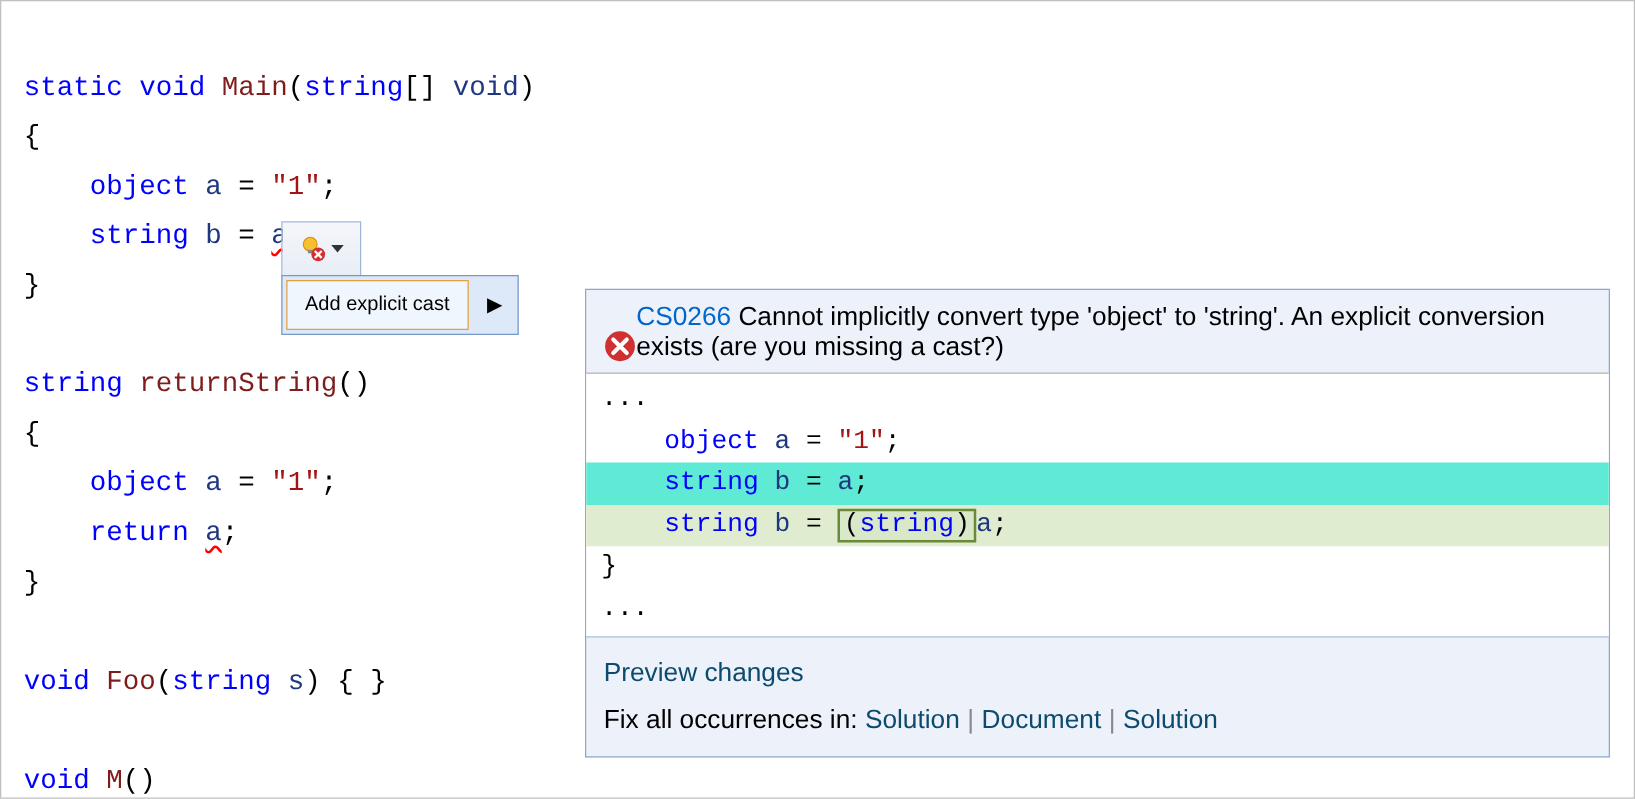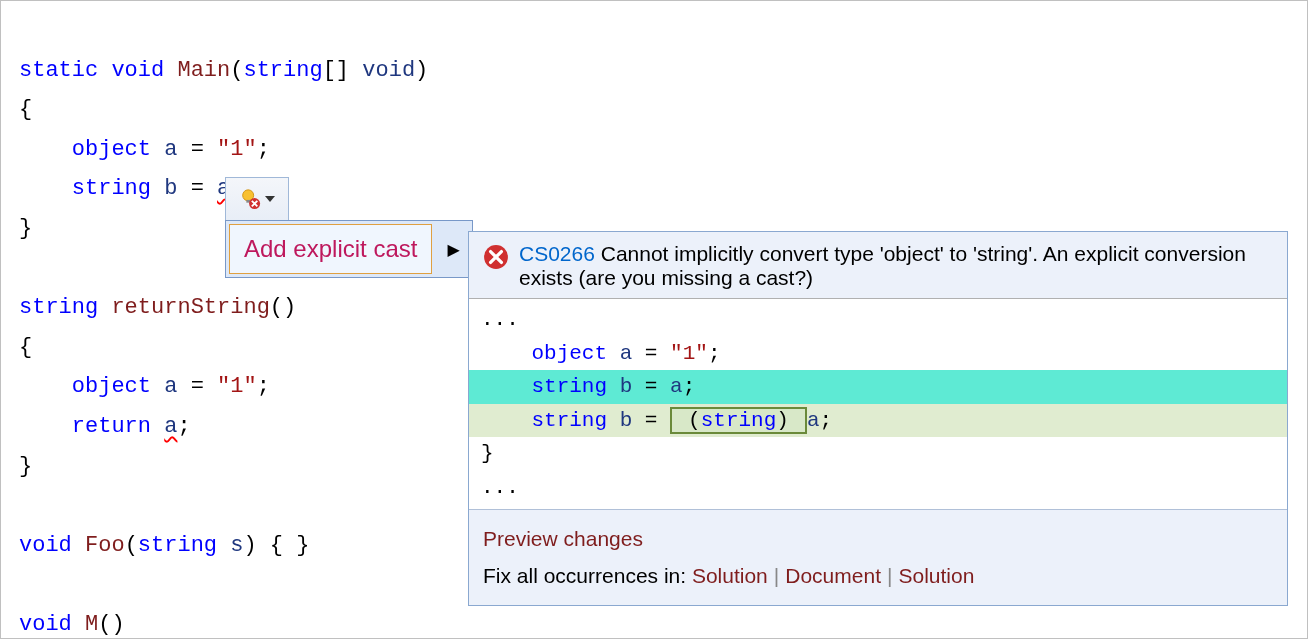--- a/index.html
+++ b/index.html
@@ -62,22 +62,22 @@
       left: 224px;
       top: 219px;
       border: 1px solid #7898c8;
       background: #dde8f8;
       display: flex;
       align-items: center;
     }
     .action-menu-item {
       padding: 10px 14px;
       font-family: 'Segoe UI', Tahoma, sans-serif;
-      font-size: 24px;
-      color: #be185d;
+      font-size: 16px;
+      color: #000000;
       border: 1px solid #e0a040;
       background: #f0f6fe;
       margin: 3px;
     }
     .submenu-arrow {
       padding: 10px 12px;
       font-family: 'Segoe UI', sans-serif;
       font-size: 16px;
       color: #000;
     }
@@ -86,23 +86,22 @@
       left: 467px;
       top: 230px;
       width: 820px;
       border: 1px solid #8aa8d0;
       background: #ecf1fa;
       font-family: 'Segoe UI', Tahoma, sans-serif;
       font-size: 21px;
     }
     .preview-header {
       display: flex;
-      align-items: flex-start;
+      align-items: flex-end;
       padding: 10px 14px 8px 14px;
-      gap: 10px;
     }
     .error-icon-circle {
       width: 26px;
       height: 26px;
       flex-shrink: 0;
       margin-top: 2px;
     }
     .error-code { color: #0066cc; }
     .error-text { color: #000; }
     .preview-diff {
@@ -112,28 +111,28 @@
       font-size: 21px;
       line-height: 1.6;
       padding: 4px 0;
     }
     .diff-line { padding: 0 12px; white-space: pre; }
     .diff-removed { background: #5eead4; }
     .diff-added { background: #e0ecd0; }
     .cast-box {
       border: 2px solid #6a8a3a;
       background: #d8e8c8;
-      padding: 0 16px;
+      padding: 0 3px;
     }
     .preview-footer {
       border-top: 1px solid #b0c0d8;
       padding: 10px 14px;
       line-height: 1.8;
     }
-    .link { color: #7f1d1d; cursor: pointer; }
+    .link { color: #0c4a6e; cursor: pointer; }
     .sep { color: #888; margin: 0 6px; }
   </style>
 </head>
 <body>
 
 <div class="code-editor">
 <span class="kw">static</span> <span class="kw">void</span> <span class="method">Main</span><span class="plain">(</span><span class="kw">string</span><span class="plain">[] </span><span class="ident">void</span><span class="plain">)</span>
 <span class="plain">{</span>
     <span class="kw">object</span> <span class="ident">a</span><span class="plain"> = </span><span class="str">"1"</span><span class="plain">;</span>
     <span class="kw">string</span> <span class="ident">b</span><span class="plain"> = </span><span class="ident squiggle">a</span><span class="plain">;</span>

